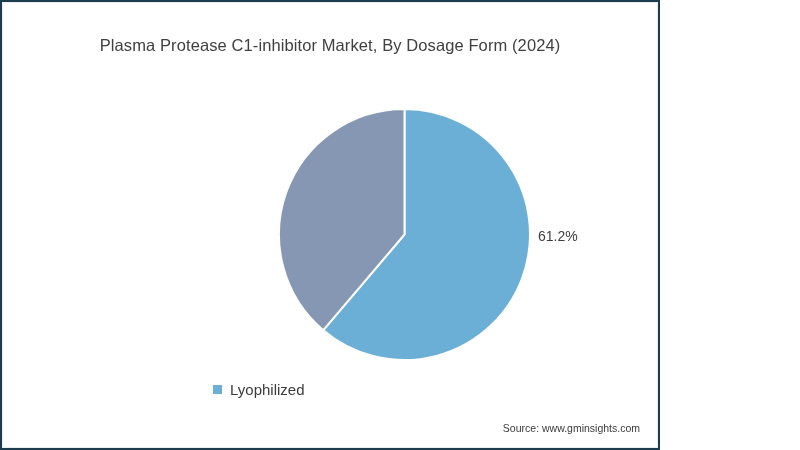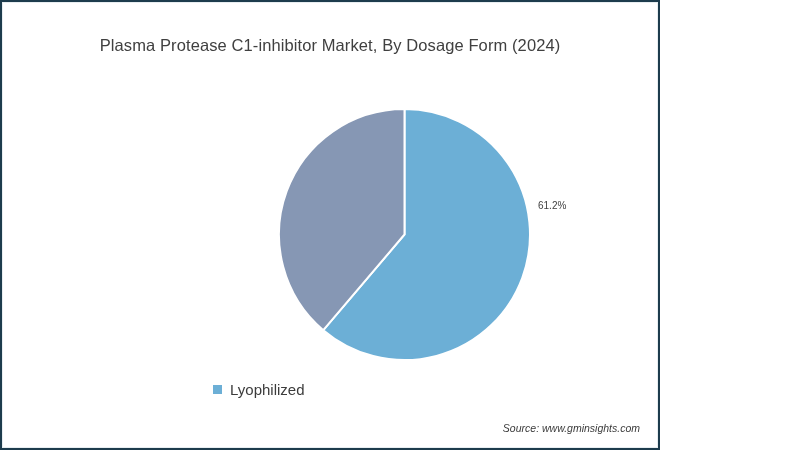--- a/index.html
+++ b/index.html
@@ -49,22 +49,22 @@
   }
   .pie-svg {
     display: block;
     width: 251px;
     height: 251px;
     overflow: visible;
   }
   .pct-label {
     position: absolute;
     left: 536px;
-    top: 198px;
-    font-size: 10px;
+    top: 226px;
+    font-size: 14px;
     color: #3f3f3f;
     white-space: nowrap;
   }
   .legend {
     position: absolute;
     left: 0;
     right: 0;
     top: 377px;
     height: 20px;
   }
@@ -87,21 +87,20 @@
     color: #3c3c3c;
     white-space: nowrap;
   }
   .source-note {
     position: absolute;
     right: 18px;
     bottom: 14px;
     font-size: 10.5px;
     color: #3a3a3a;
     white-space: nowrap;
-    font-style: italic;
   }
 </style>
 </head>
 <body>
 
 <div id="screenshot">
 
   <div class="inner-frame"></div>
 
   <div class="chart-title">Plasma Protease C1-inhibitor Market, By Dosage Form (2024)</div>

